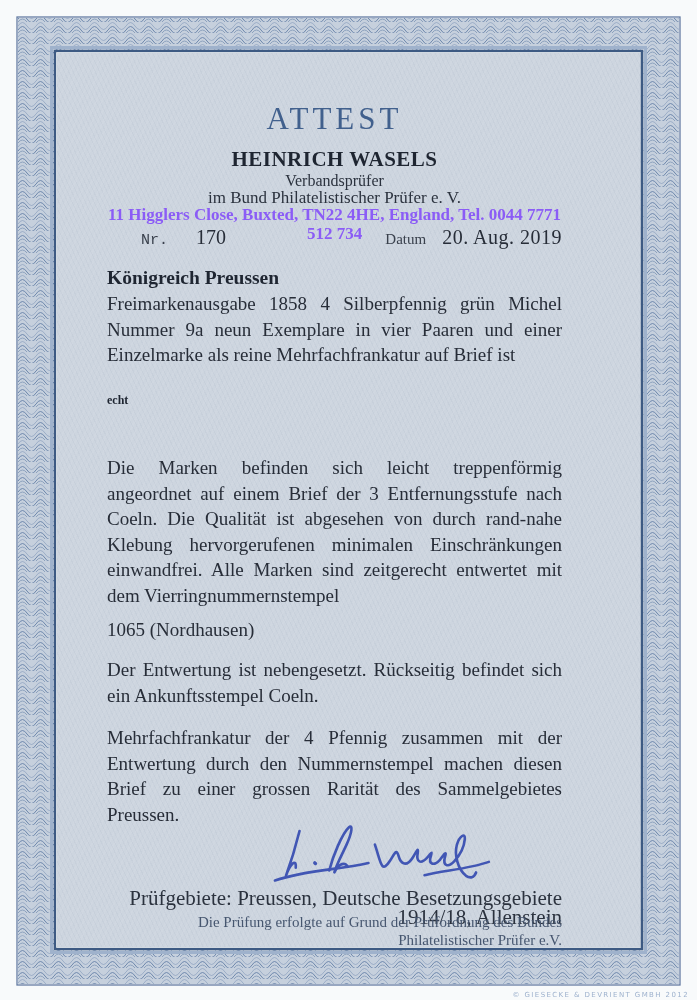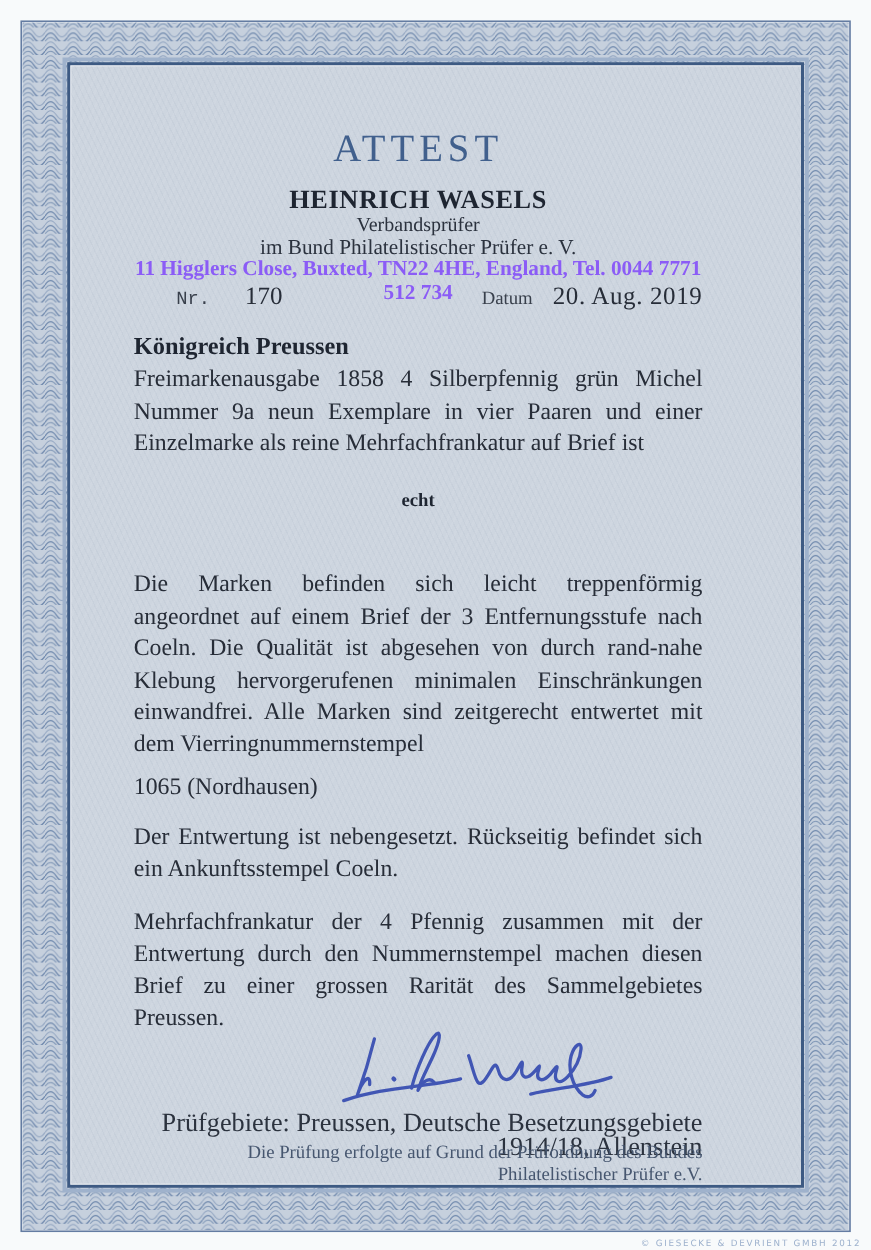--- a/index.html
+++ b/index.html
@@ -34,21 +34,21 @@
   .nrrow{top:173px;display:flex;align-items:baseline;font-size:15px;color:#39404c;}
   .nr-label{margin-left:34px;font-family:Liberation Mono, monospace;}
   .nr-value{font-size:20px;margin-left:28px;color:#272d38;}
   .spacer{flex:1;}
   .date-value{font-size:20px;margin-left:16px;letter-spacing:0.5px;color:#272d38;}
   .heading{top:212px;font-size:19.5px;line-height:25px;font-weight:700;color:#1e2531;}
   .para{font-size:19px;line-height:25.5px;}
   .jpara .tline{text-align:justify;text-align-last:justify;}
   .jpara .tline:last-child{text-align-last:left;}
   .subject{top:238px;}
-  .verdict{top:340px;font-size:15px;font-weight:700;text-align:center;color:#1e2531;}
+  .verdict{top:340px;font-size:12px;font-weight:700;text-align:left;color:#1e2531;}
   .p-cond{top:402px;}
   .cancel{top:564px;font-size:19px;line-height:25.5px;}
   .p-post{top:604px;}
   .p-rare{top:672px;}
   .sig{position:absolute;left:205px;top:760px;width:268px;height:84px;transform:rotate(-2deg);}
   .areas{top:836px;font-size:21px;line-height:19px;text-align:right;color:#2b323e;}
   .regul{top:860px;font-size:15px;line-height:18px;text-align:right;color:#46566f;}
   .credit{
     position:absolute;right:8px;bottom:1px;z-index:4;
     font-family:"DejaVu Sans","Liberation Sans",sans-serif;

